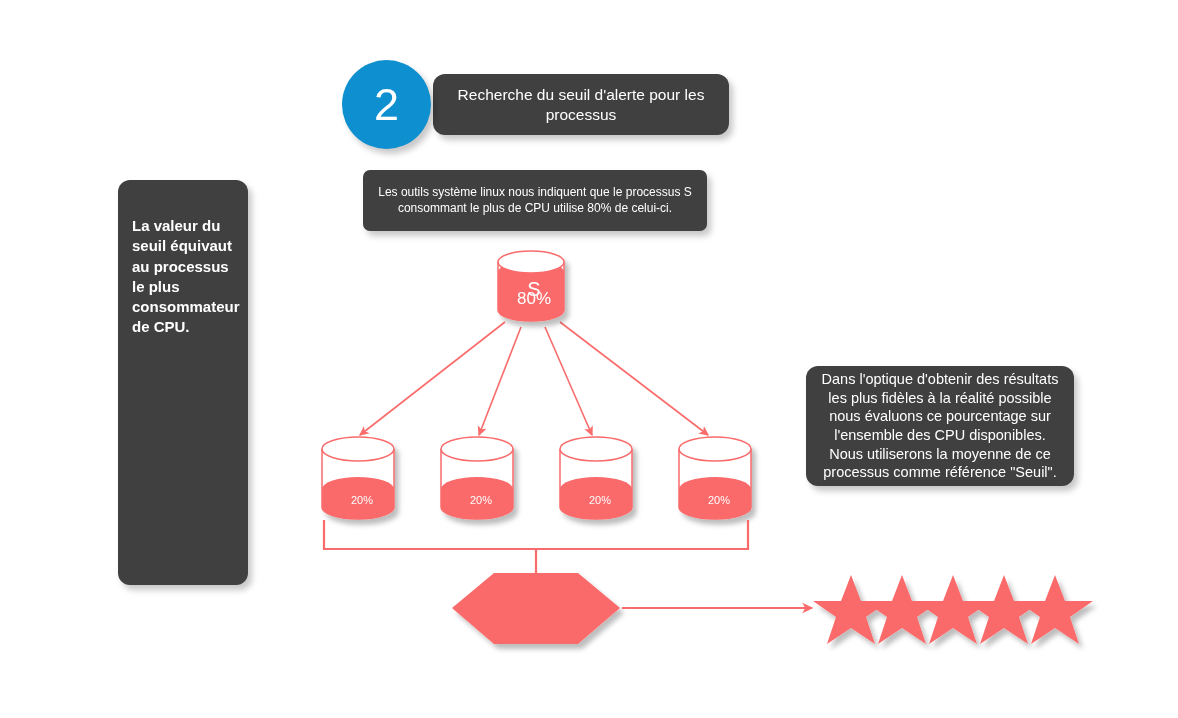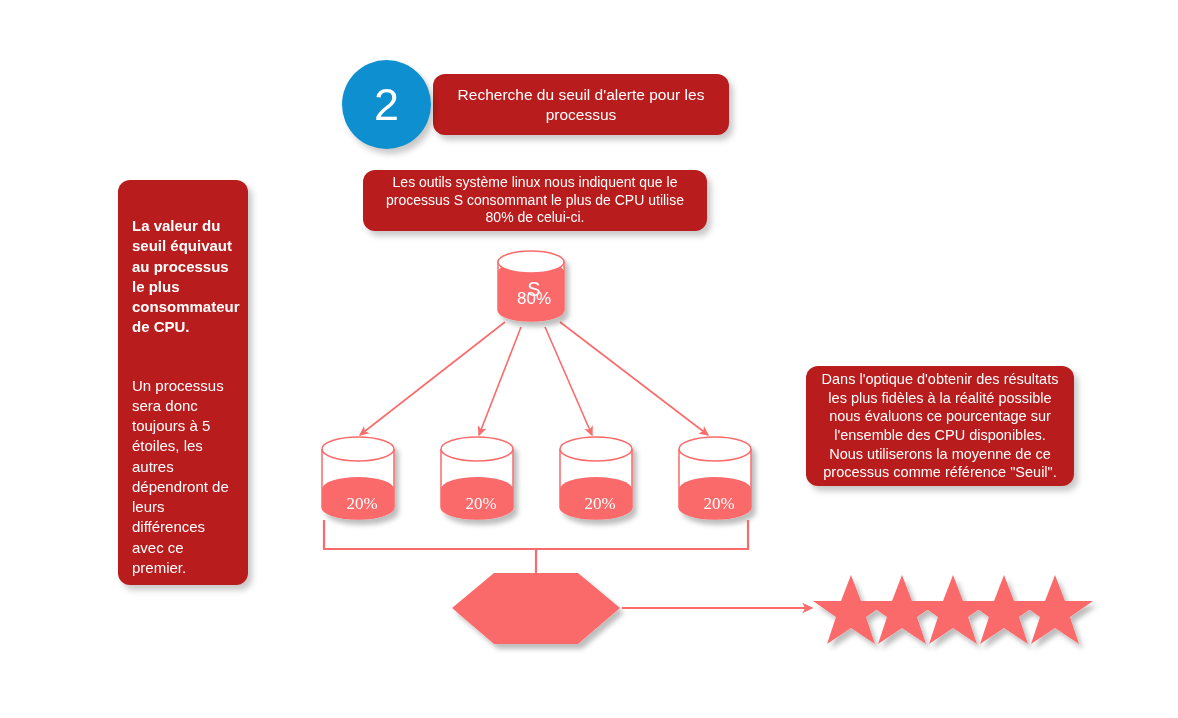--- a/index.html
+++ b/index.html
@@ -17,21 +17,21 @@
   .stage {
     position: absolute;
     left: 0; top: 0;
     width: 1178px;
     height: 718px;
   }
 
   
   .blue-box {
     position: absolute;
-    background: #b91c1c;
+    background: #404040;
     color: #ffffff;
     border-radius: 12px;
     box-sizing: border-box;
     display: flex;
     align-items: center;
     justify-content: center;
     text-align: center;
     box-shadow: 4px 5px 6px rgba(0,0,0,0.22);
     line-height: 1.28;
   }
@@ -65,22 +65,23 @@
     padding: 0 14px;
     z-index: 2;
   }
 
   
   .note-top {
     left: 363px;
     top: 170px;
     width: 344px;
     height: 61px;
-    font-size: 14px;
+    font-size: 12px;
     padding: 0 12px;
+    border-radius: 7px;
   }
 
   
   .note-left {
     left: 118px;
     top: 180px;
     width: 130px;
     height: 405px;
     font-size: 15px;
     padding: 36px 14px 14px 14px;
@@ -132,23 +133,22 @@
     top: 278px;
     width: 90px;
   }
   .cyl-label.main-pct {
     font-size: 17px;
     left: 489px;
     top: 289px;
     width: 90px;
   }
   .cyl-label.small-pct {
-    font-size: 17px;
+    font-size: 11px;
     width: 80px;
-    font-family: Liberation Serif, serif;
   }
 
   .hex-text {
     position: absolute;
     left: 455px;
     top: 586px;
     width: 158px;
     text-align: center;
     color: #ffffff;
     font-size: 19px;
@@ -254,20 +254,19 @@
   <div class="blue-box step-title">
     <span>Recherche du seuil d'alerte pour les processus</span>
   </div>
 
   <div class="blue-box note-top">
     <span>Les outils système linux nous indiquent que le processus S consommant le plus de CPU utilise 80% de celui-ci.</span>
   </div>
 
   <div class="blue-box note-left">
     <p class="para-bold">La valeur du seuil équivaut au processus le plus consommateur de CPU.</p>
-    <p class="para-plain">Un processus sera donc toujours à 5 étoiles, les autres dépendront de leurs différences avec ce premier.</p>
   </div>
 
   <div class="blue-box note-right">
     <span>Dans l'optique d'obtenir des résultats les plus fidèles à la réalité possible nous évaluons ce pourcentage sur l'ensemble des CPU disponibles. Nous utiliserons la moyenne de ce processus comme référence "Seuil".</span>
   </div>
 
 </div>
 
 </body></html>

